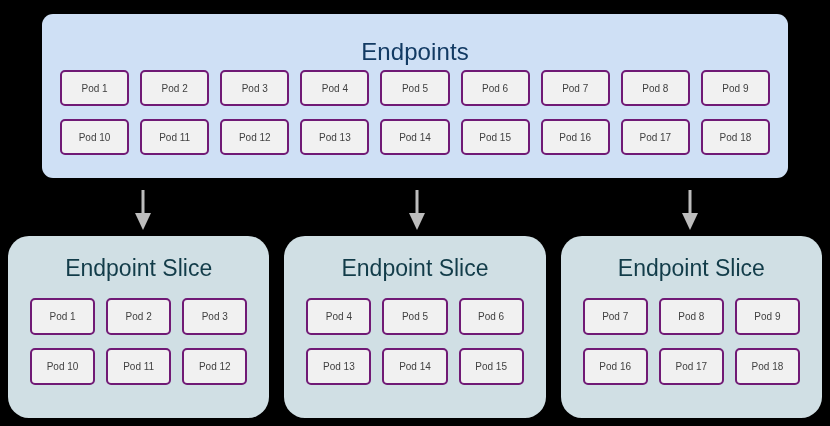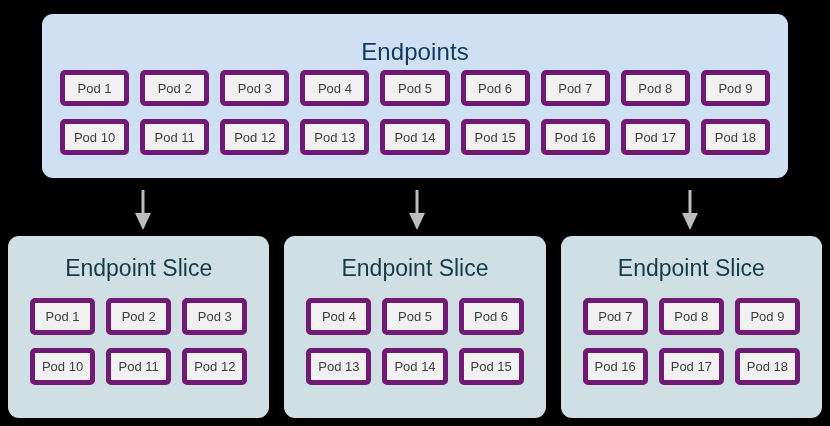--- a/index.html
+++ b/index.html
@@ -48,28 +48,28 @@
   .pod-row {
     display: flex;
     gap: 11px;
   }
   .pod-row > .pod {
     flex: 1 1 0;
   }
 
   .pod {
     background: #f1f1f1;
-    border: 5px solid #701a75;
+    border: 2px solid #701a75;
     border-radius: 5px;
     height: 36px;
     display: flex;
     align-items: center;
     justify-content: center;
     color: #3f3f3f;
-    font-size: 13px;
+    font-size: 10px;
     box-sizing: border-box;
     white-space: nowrap;
   }
 
   
   .arrow {
     position: absolute;
     width: 24px;
     height: 40px;
     top: 190px;
@@ -83,21 +83,21 @@
     position: absolute;
     left: 8px;
     top: 236px;
     width: 814px;
     display: flex;
     gap: 15px;
   }
   .slice-box {
     flex: 1 1 0;
     background: #d0dfe4;
-    border-radius: 11px;
+    border-radius: 21px;
     height: 182px;
     position: relative;
     box-sizing: border-box;
   }
   .slice-title {
     text-align: center;
     color: #123c49;
     font-size: 23px;
     line-height: 23px;
     padding-top: 21px;

